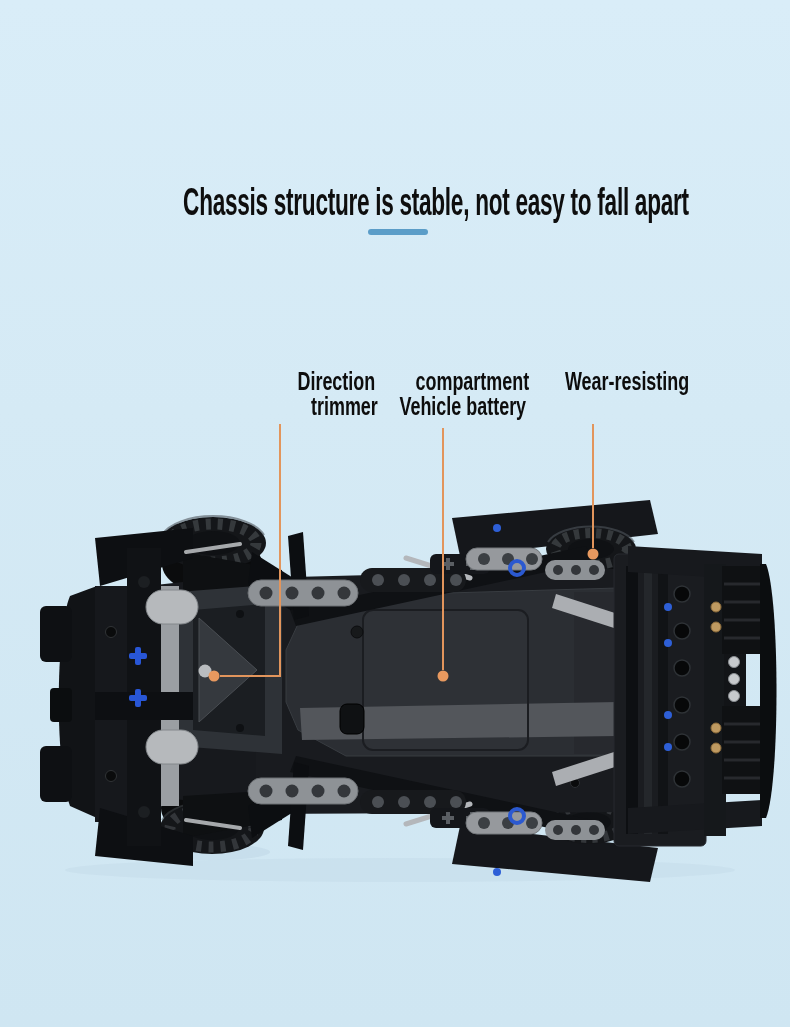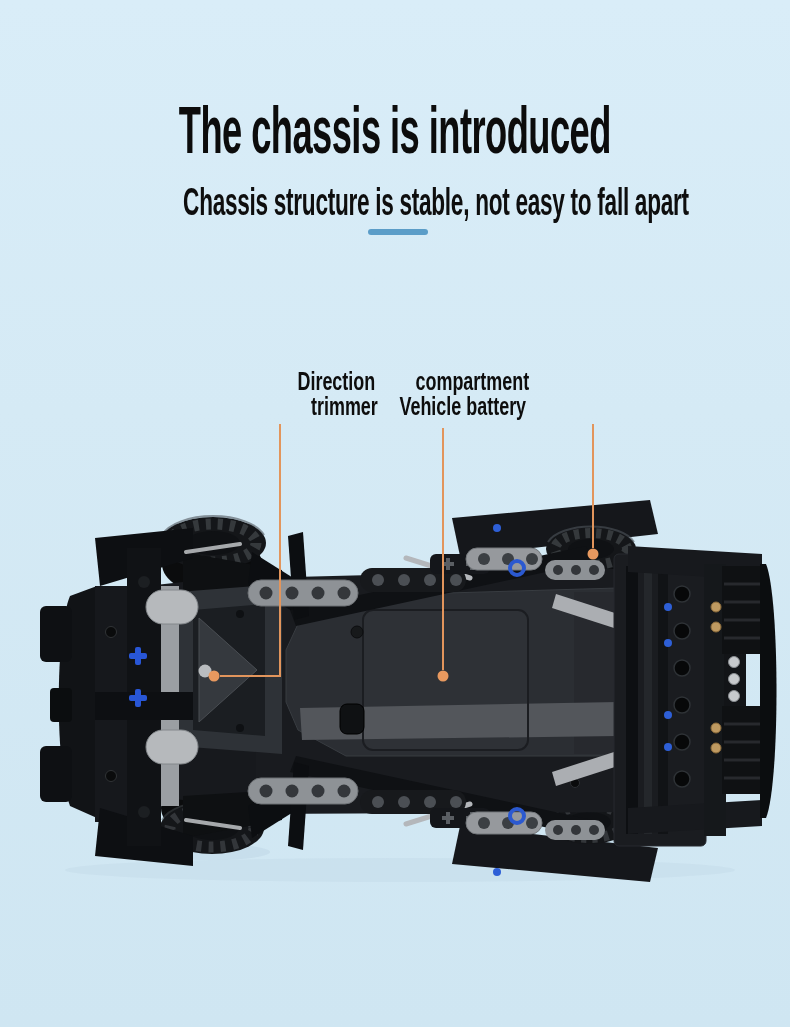--- a/index.html
+++ b/index.html
@@ -34,39 +34,37 @@
   #callout-2{left:335px;}
   #callout-3{left:497px;}
   .leader-svg{position:absolute;left:0;top:0;width:790px;height:1027px;pointer-events:none;}
   .car-svg{position:absolute;left:0;top:490px;width:790px;height:400px;}
 </style>
 </head>
 <body>
 
 <div class="page">
 
-  <div class="title">
-    <span class="cx">The chassis is introduced</span>
-  </div>
 
   <div class="subtitle">
     <span class="cx">Chassis structure is stable, not easy to fall apart</span>
   </div>
 
   <div class="divider"></div>
 
   <div class="callout" id="callout-1">
     <span class="cl"><span class="cx">Direction</span></span>
     <span class="cl"><span class="cx">trimmer</span></span>
   </div>
   <div class="callout" id="callout-2">
     <span class="cl"><span class="cx">compartment</span></span>
     <span class="cl"><span class="cx">Vehicle battery</span></span>
   </div>
   <div class="callout" id="callout-3">
+    <span class="cl"><span class="cx">Wear-resisting</span></span>
   </div>
 
   <svg class="car-svg" viewBox="0 0 790 400" aria-hidden="true">
 
     <g>
       <ellipse cx="400" cy="380" rx="335" ry="12" fill="#b9cfdf" opacity="0.25"></ellipse>
       <ellipse cx="212" cy="362" rx="58" ry="8" fill="#aac4d6" opacity="0.25"></ellipse>
       <ellipse cx="588" cy="352" rx="52" ry="8" fill="#aac4d6" opacity="0.25"></ellipse>
     </g>
 

